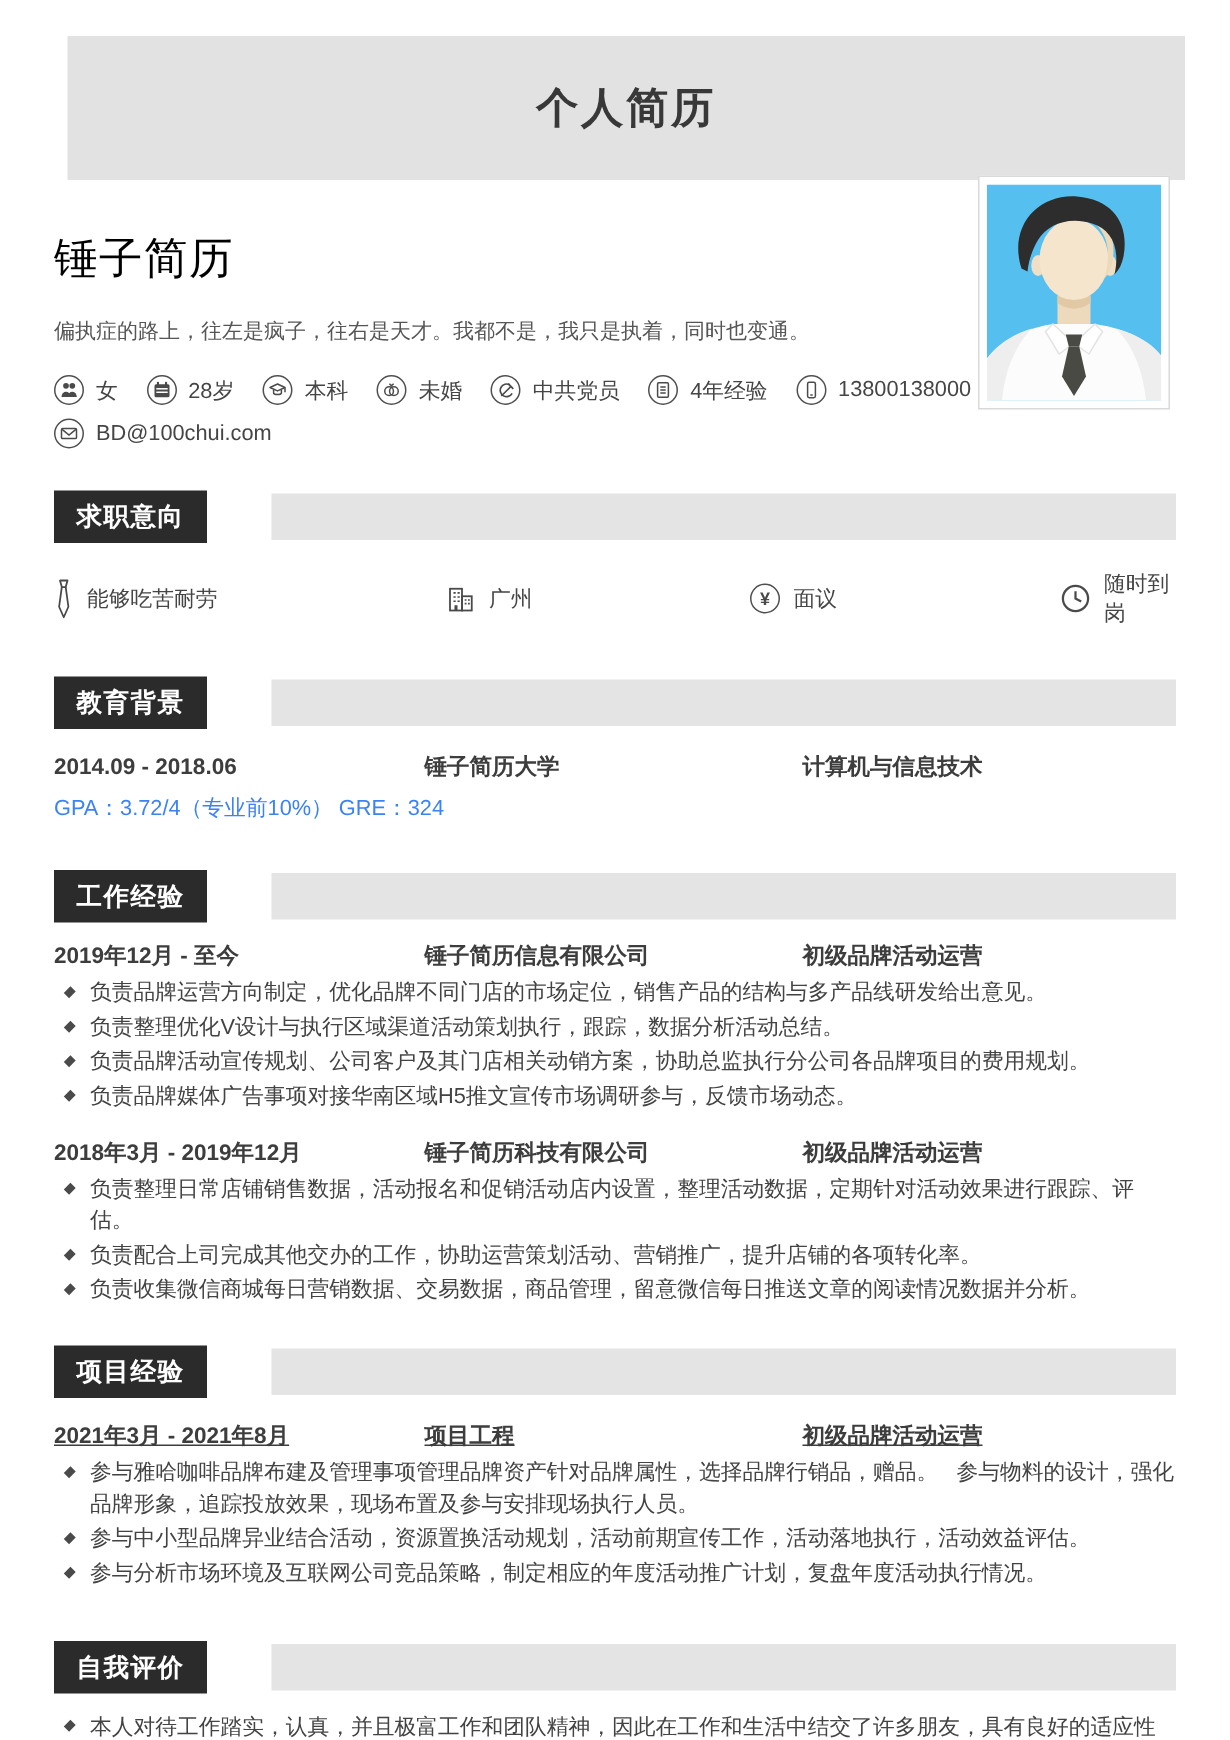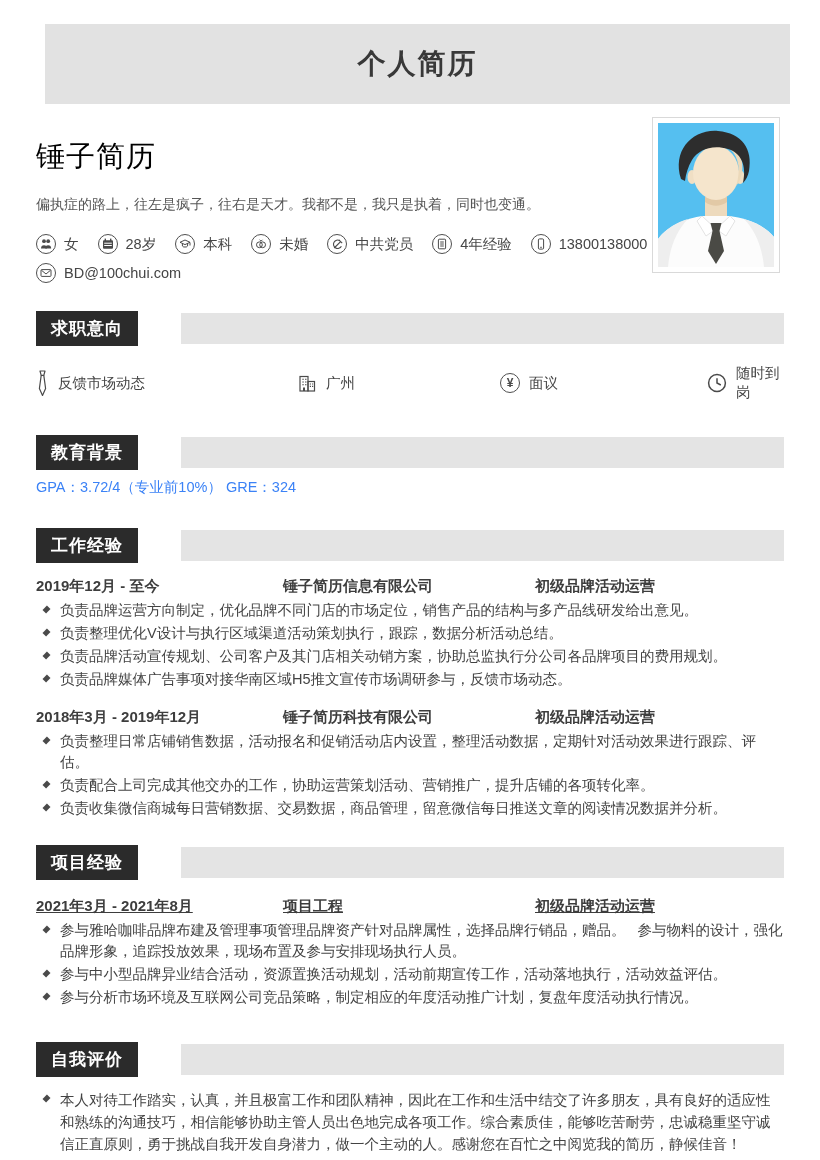--- a/index.html
+++ b/index.html
@@ -6,21 +6,21 @@
   html,body { width:820px; height:1160px; }
   body {
     font-family:"Liberation Sans", sans-serif;
     background:#ffffff;
     position:relative;
     overflow:hidden;
     color:#434343;
   }
   .banner {
     margin:24px 30px 0 45px;
-    height:80px;
+    height:96px;
     background:#e2e2e2;
     display:flex; align-items:center; justify-content:center;
   }
   .banner-title { font-size:28px; font-weight:bold; color:#383838; letter-spacing:2px; }
 
   .photo {
     position:absolute; top:117px; right:40px;
     width:128px; height:156px;
     background:#ffffff; border:1px solid #d9d9d9; padding:5px;
   }
@@ -50,21 +50,21 @@
     display:flex; align-items:center; padding:0 15px;
     font-size:17px; font-weight:bold; letter-spacing:1px;
   }
   .sec-bar { flex:1; height:31px; background:#e4e4e4; }
 
   .m-intent { margin-top:28px; }
   .intent-row { margin-top:18px; display:grid; grid-template-columns:262px 202px 207px 1fr; align-items:center; }
   .intent-item { display:flex; align-items:center; gap:9px; font-size:14.5px; color:#454545; }
   .intent-item svg { display:block; flex:none; }
 
-  .m-edu { margin-top:33px;text-decoration:underline; }
+  .m-edu { margin-top:33px; }
   .entry-row { display:grid; grid-template-columns:247px 252px 1fr; font-weight:bold; font-size:15px; color:#3d3d3d; line-height:20px; }
   .entry-row.m-eduRow { margin-top:16px; }
   .edu-detail { margin-top:7px; font-size:14.5px; color:#3b82f6; line-height:20px; }
 
   .m-work { margin-top:31px; }
   .entry-row.m-job1 { margin-top:13px; }
   .entry-row.m-job2 { margin-top:17px; }
 
   ul.bullets { list-style:none; margin-top:4px; }
   ul.bullets li {
@@ -200,21 +200,21 @@
   <div class="sec-head m-intent">
     <div class="sec-label">求职意向</div>
     <div class="sec-bar"></div>
   </div>
   <div class="intent-row">
     <div class="intent-item">
       <svg width="13" height="27" viewBox="0 0 13 27" fill="none" stroke="#4a4a4a" stroke-width="1.2" stroke-linejoin="round">
           <path d="M4 1 H9 L7.8 5.4 H5.2 Z"></path>
           <path d="M5.2 5.4 L3.4 18.5 L6.5 25.5 L9.6 18.5 L7.8 5.4"></path>
         </svg>
-      <span>反馈市场动态</span>
+      <span>能够吃苦耐劳</span>
     </div>
     <div class="intent-item">
       <svg width="19" height="19" viewBox="0 0 19 19">
           <g fill="none" stroke="#4a4a4a" stroke-width="1.2">
             <rect x="2" y="2.5" width="8" height="14.5"></rect>
             <rect x="10" y="7.5" width="6.5" height="9.5"></rect>
           </g>
           <g stroke="#4a4a4a" stroke-width="1.1">
             <path d="M4.3 5.2 h1.5 M7 5.2 h1.5 M4.3 8 h1.5 M7 8 h1.5 M4.3 10.8 h1.5 M7 10.8 h1.5 M11.8 10 h1.2 M14 10 h1.2 M11.8 12.4 h1.2 M14 12.4 h1.2"></path>
           </g>
@@ -232,20 +232,25 @@
           <path d="M10 5.2 V10 L13.8 12"></path>
         </svg>
       <span>随时到岗</span>
     </div>
   </div>
 
   <div class="sec-head m-edu">
     <div class="sec-label">教育背景</div>
     <div class="sec-bar"></div>
   </div>
+  <div class="entry-row m-eduRow">
+    <span>2014.09 - 2018.06</span>
+    <span>锤子简历大学</span>
+    <span>计算机与信息技术</span>
+  </div>
   <div class="edu-detail">GPA：3.72/4（专业前10%） GRE：324</div>
 
   <div class="sec-head m-work">
     <div class="sec-label">工作经验</div>
     <div class="sec-bar"></div>
   </div>
   <div class="entry-row m-job1">
     <span>2019年12月 - 至今</span>
     <span>锤子简历信息有限公司</span>
     <span>初级品牌活动运营</span>

